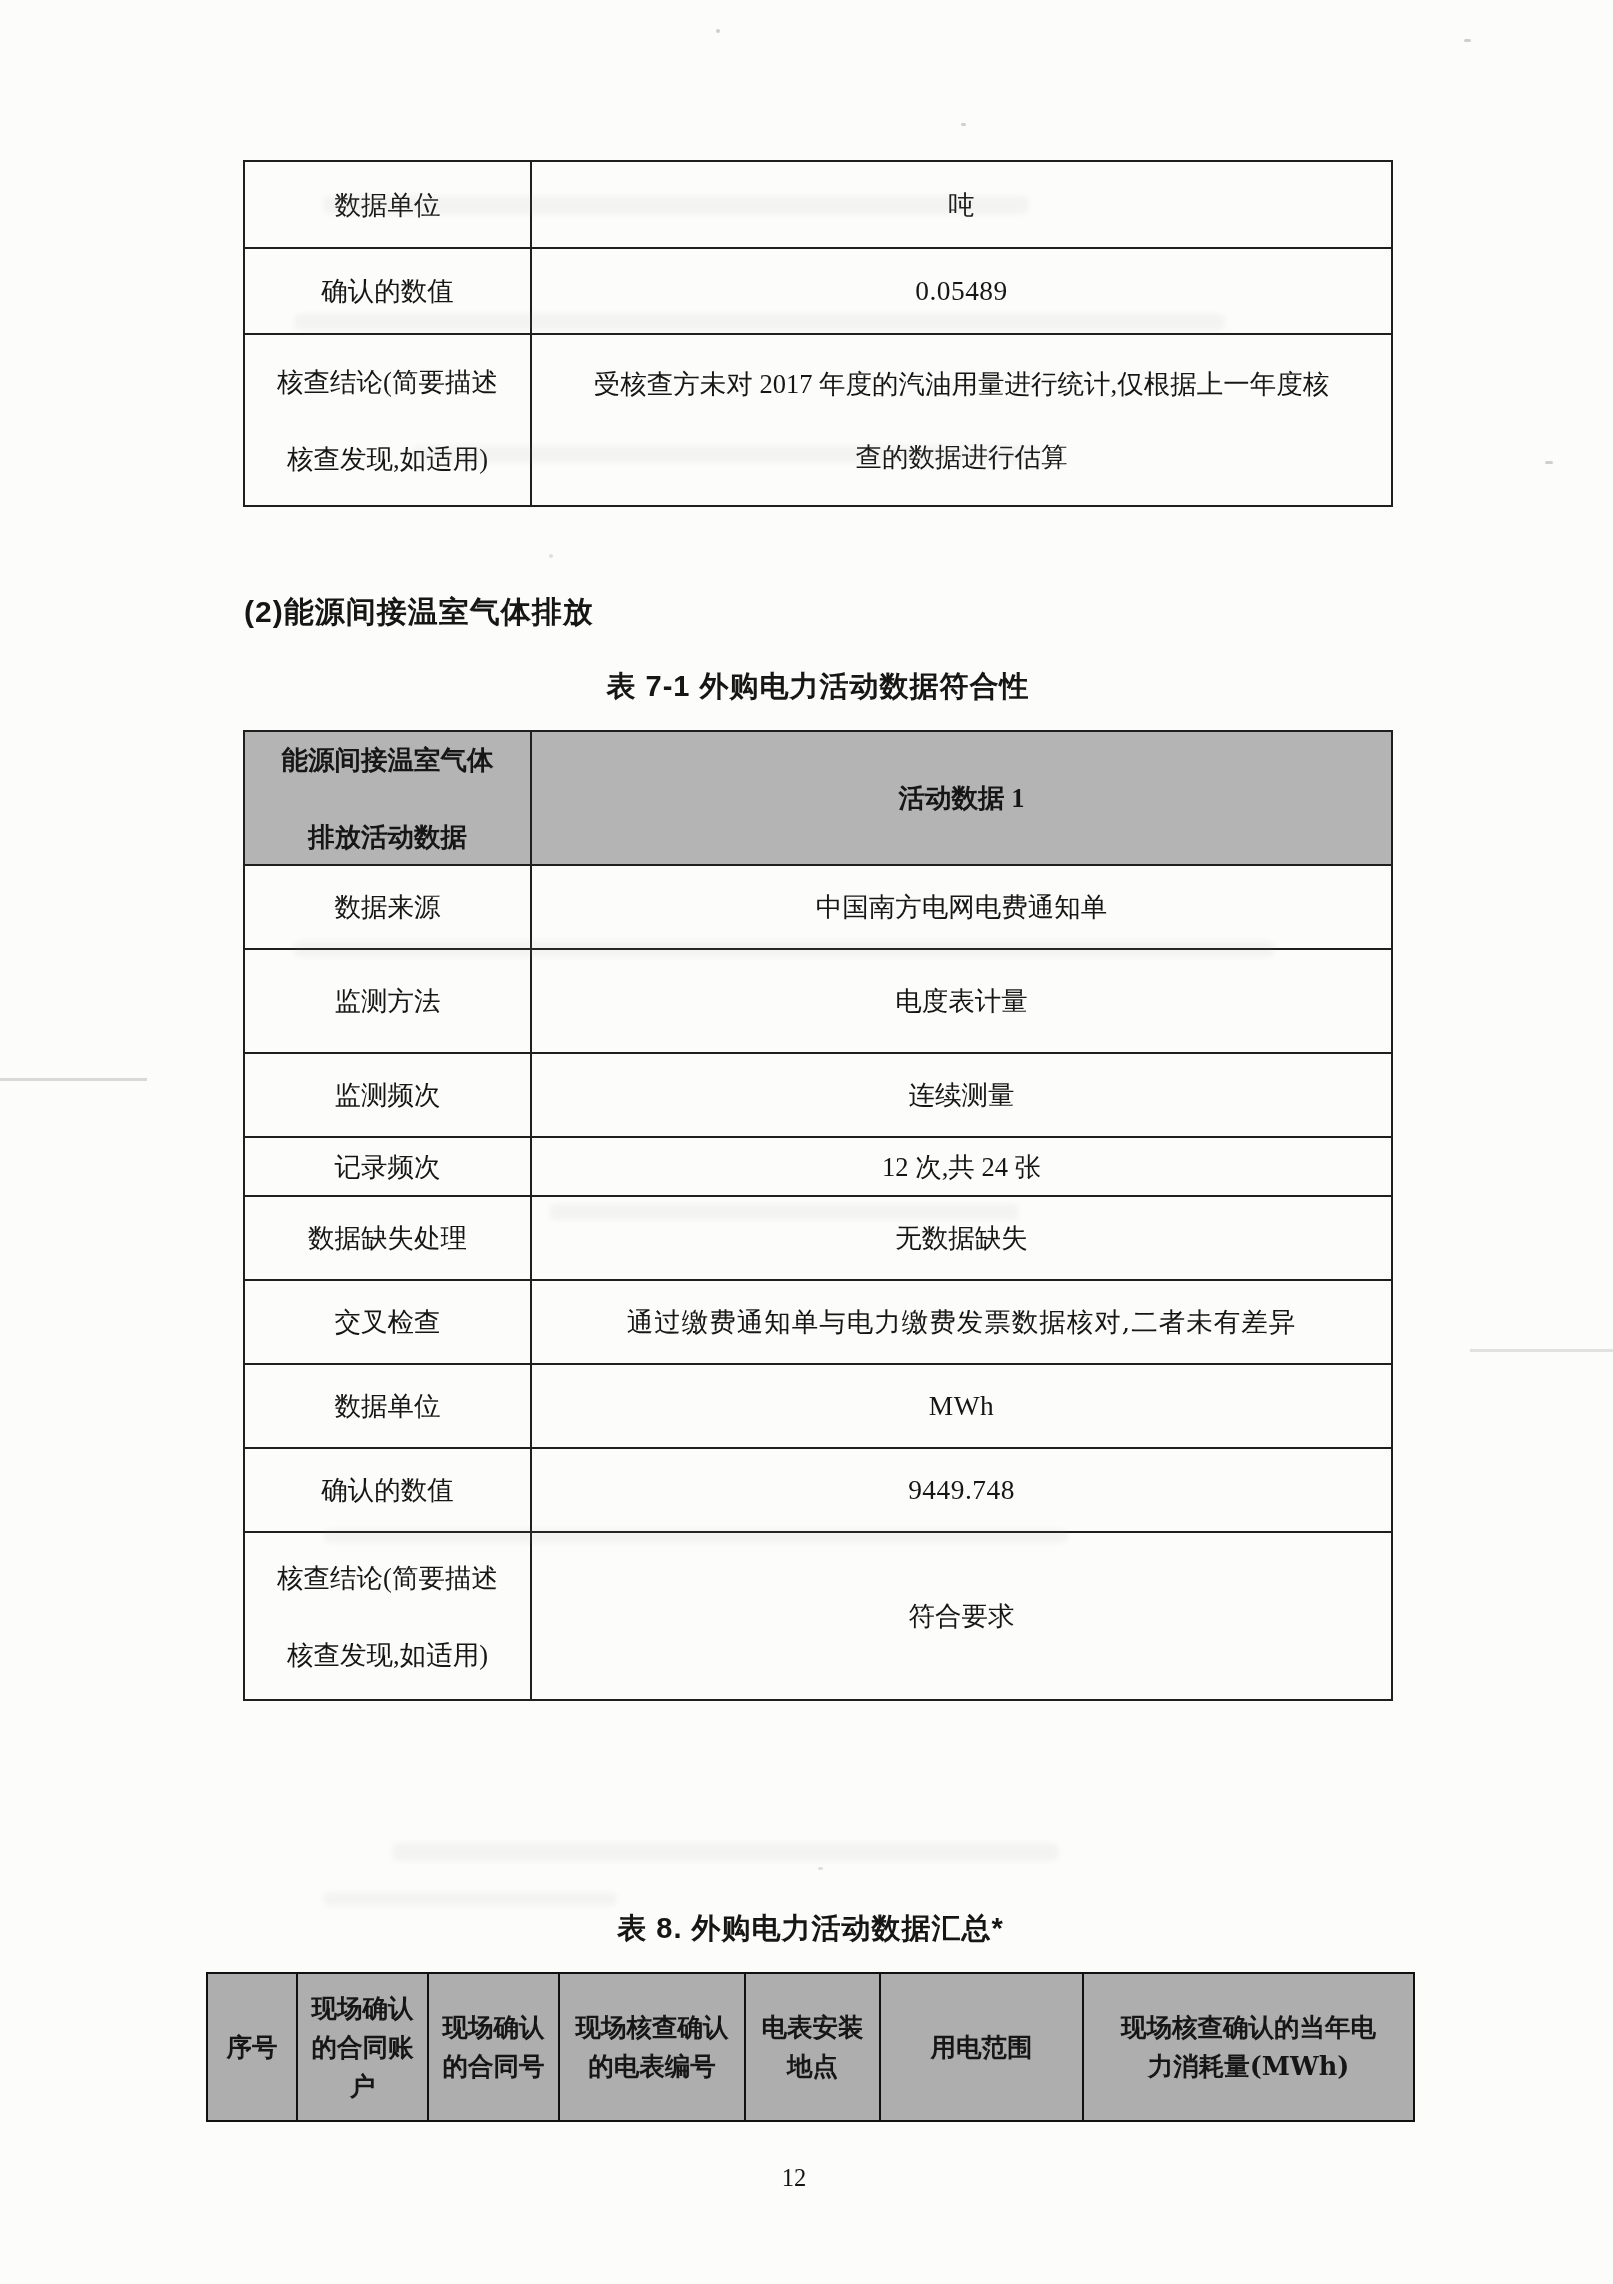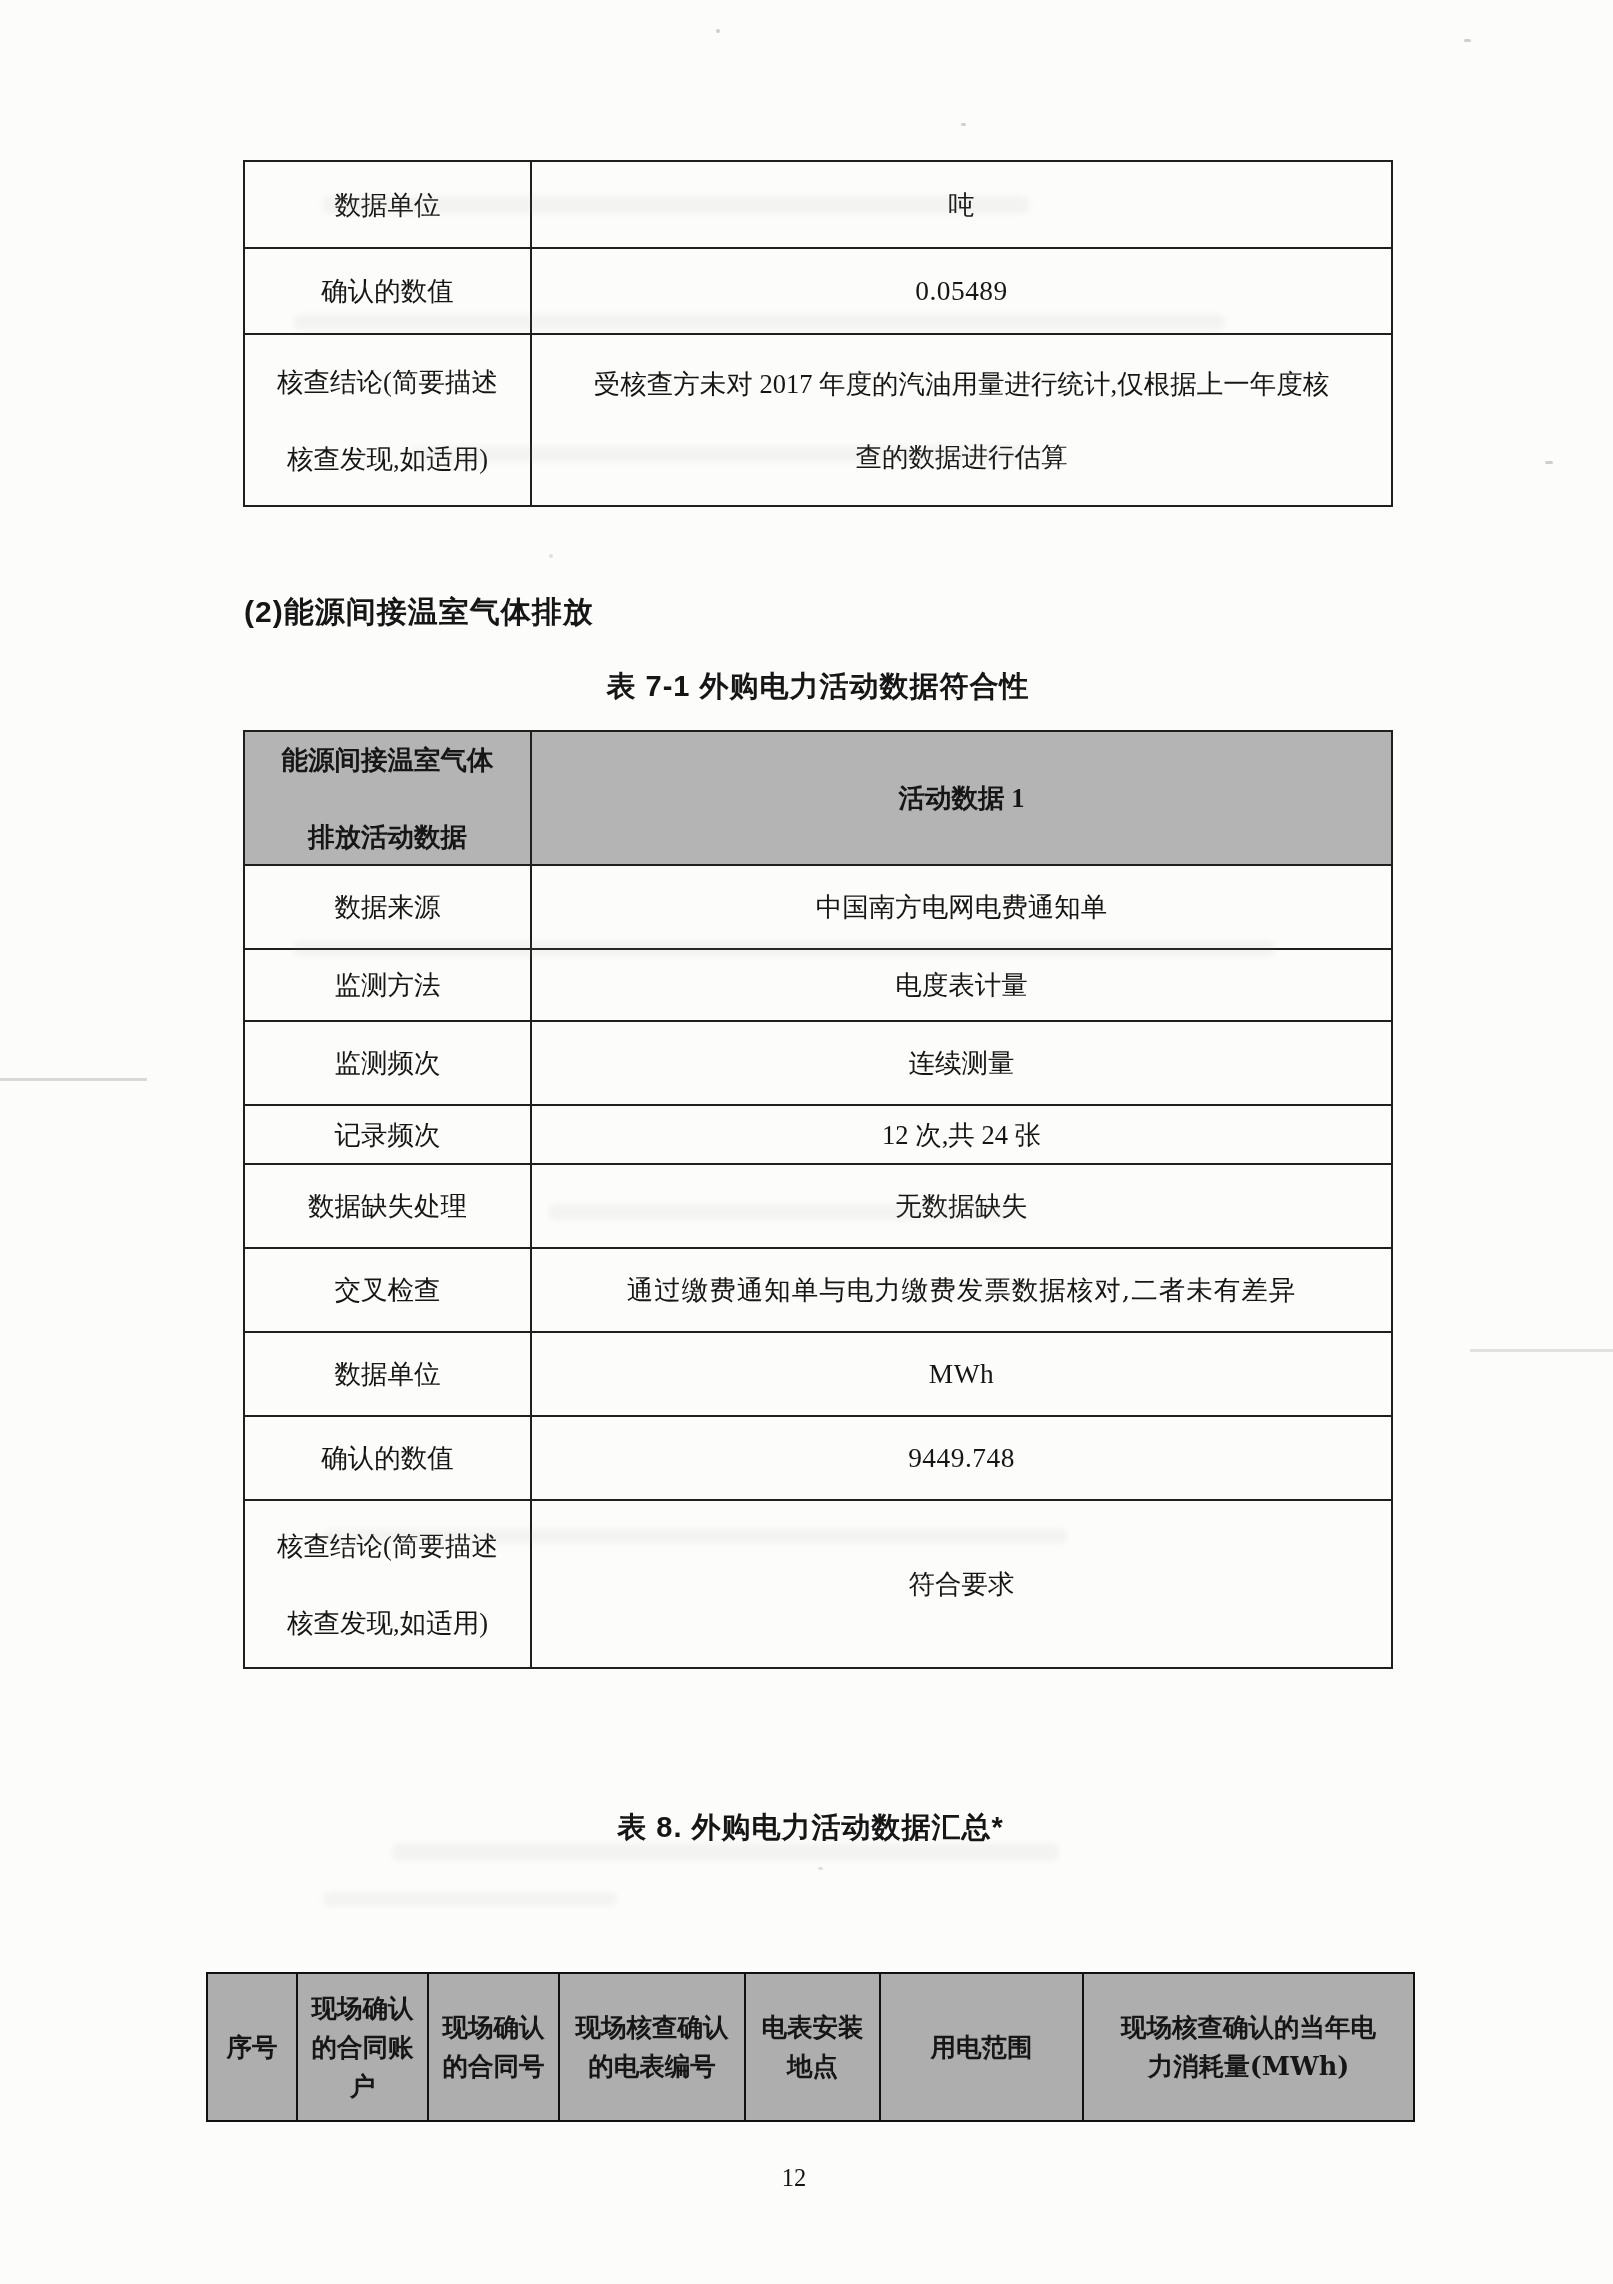--- a/index.html
+++ b/index.html
@@ -62,21 +62,21 @@
     letter-spacing:1px;
   }
   .tbl-title{
     position:absolute;
     font-size:29px;font-weight:bold;
     font-family:"Liberation Sans","DejaVu Sans",sans-serif;
     text-align:center;
     letter-spacing:1px;
   }
   .t71-title{left:243px;width:1150px;top:667px;}
-  .t8-title{left:206px;width:1209px;top:1808px;}
+  .t8-title{left:206px;width:1209px;top:1909px;}
   
   .tbl8{
     position:absolute;left:206px;top:1972px;width:1209px;height:150px;
     border:2.9px solid #111;
     box-sizing:border-box;
     background:var(--table8_gray,#adadad);
     display:flex;
   }
   .tbl8 .hcell{
     border-right:2.9px solid #111;
@@ -143,21 +143,21 @@
       <div class="cell-l two-line bold">
         <div>能源间接温室气体</div>
         <div>排放活动数据</div>
       </div>
       <div class="cell-r bold">活动数据 1</div>
     </div>
     <div class="trow" style="height:84px;">
       <div class="cell-l">数据来源</div>
       <div class="cell-r">中国南方电网电费通知单</div>
     </div>
-    <div class="trow" style="height:72px;">
+    <div class="trow" style="height:104px;">
       <div class="cell-l">监测方法</div>
       <div class="cell-r">电度表计量</div>
     </div>
     <div class="trow" style="height:84px;">
       <div class="cell-l">监测频次</div>
       <div class="cell-r">连续测量</div>
     </div>
     <div class="trow" style="height:59px;">
       <div class="cell-l">记录频次</div>
       <div class="cell-r">12 次,共 24 张</div>

